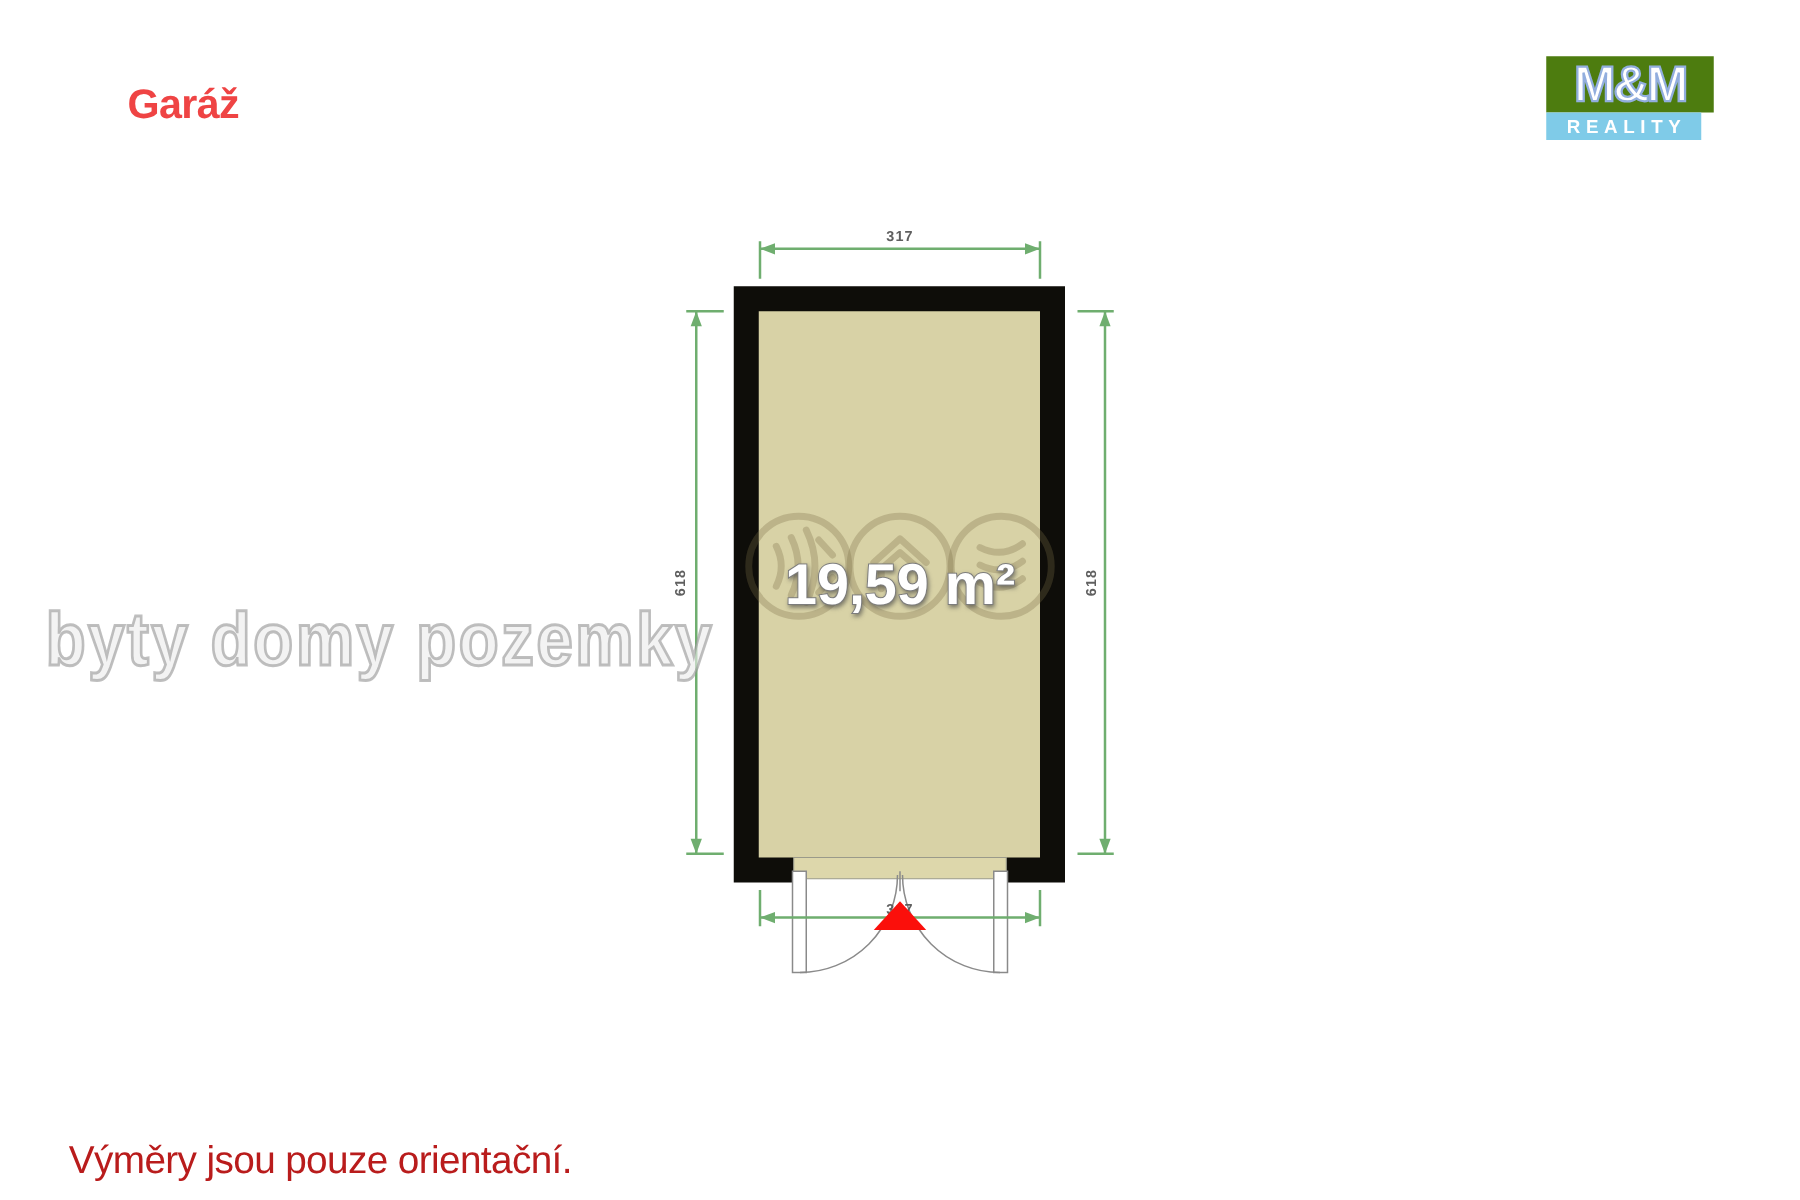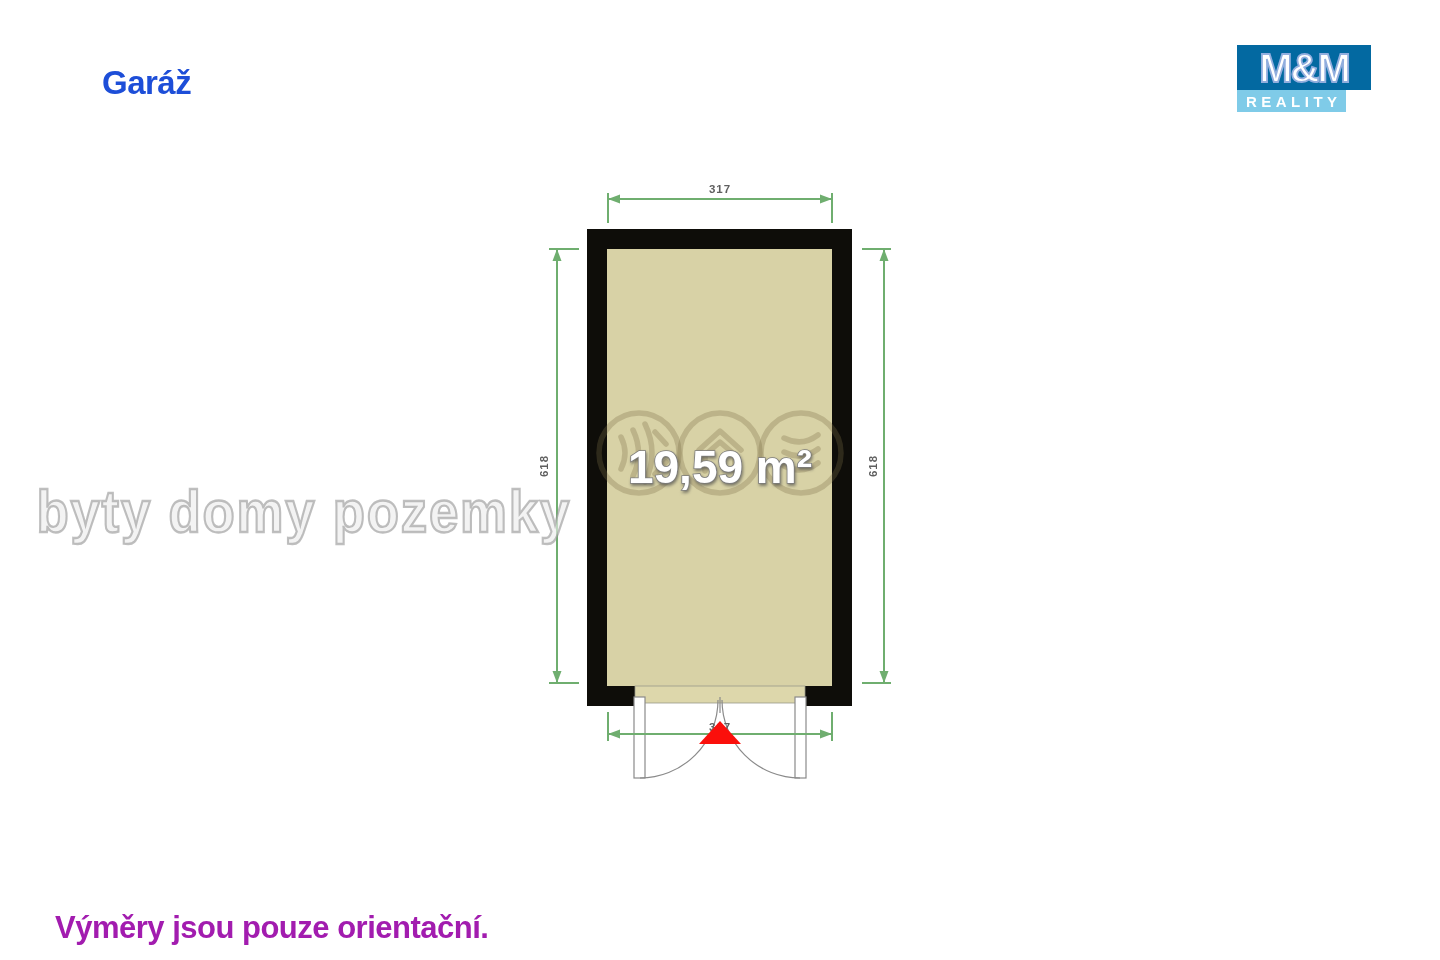--- a/index.html
+++ b/index.html
@@ -1,29 +1,29 @@
 <!DOCTYPE html>
 <html><head>
 <meta charset="utf-8">
 <style>
   html,body{margin:0;padding:0;}
   body{width:1440px;height:960px;background:#ffffff;position:relative;overflow:hidden;
        font-family:"Liberation Sans", sans-serif;}
   .abs{position:absolute;}
 
   
-  .page-title{left:102px;top:64px;font-size:33px;font-weight:800;color:#1d4ed8;letter-spacing:-.5px;}
-  .footnote{left:55px;top:910px;font-size:31px;font-weight:700;color:#a21caf;letter-spacing:-.5px;}
+  .page-title{left:102px;top:64px;font-size:33px;font-weight:800;color:#ef4444;letter-spacing:-.5px;}
+  .footnote{left:55px;top:910px;font-size:31px;font-weight:400;color:#b91c1c;letter-spacing:-.5px;}
 
   
   .logo{left:1237px;top:45px;width:134px;height:67px;}
-  .logo-top{width:134px;height:45px;background:#0369a1;display:flex;align-items:center;justify-content:center;}
+  .logo-top{width:134px;height:45px;background:#4d7c0f;display:flex;align-items:center;justify-content:center;}
   .logo-top span{font-size:40px;font-weight:900;color:#ffffff;line-height:1;
                  -webkit-text-stroke:1.8px #92aede;letter-spacing:-2px;}
-  .logo-bottom{width:109px;height:22px;background:#7fcbe8;display:flex;align-items:center;justify-content:center;}
+  .logo-bottom{width:124px;height:22px;background:#7fcbe8;display:flex;align-items:center;justify-content:center;}
   .logo-bottom span{font-size:15px;font-weight:800;color:#ffffff;letter-spacing:4.5px;line-height:1;
                     text-indent:4.5px;}
 
   
   .plan-svg{left:500px;top:150px;}
   svg text{font-family:"Liberation Sans", sans-serif;}
   .dim-text{font-size:11.5px;font-weight:bold;letter-spacing:1px;}
   .area-label{font-size:46px;font-weight:bold;fill:#ffffff;paint-order:stroke;stroke:#7d7d7d;
               stroke-width:1.6px;filter:drop-shadow(1.5px 2.5px 1.5px rgba(70,70,70,.65));}
   .wm-stroke{fill:none;stroke:rgba(122,110,70,.30);stroke-width:5.5;stroke-linecap:round;stroke-linejoin:round;}

